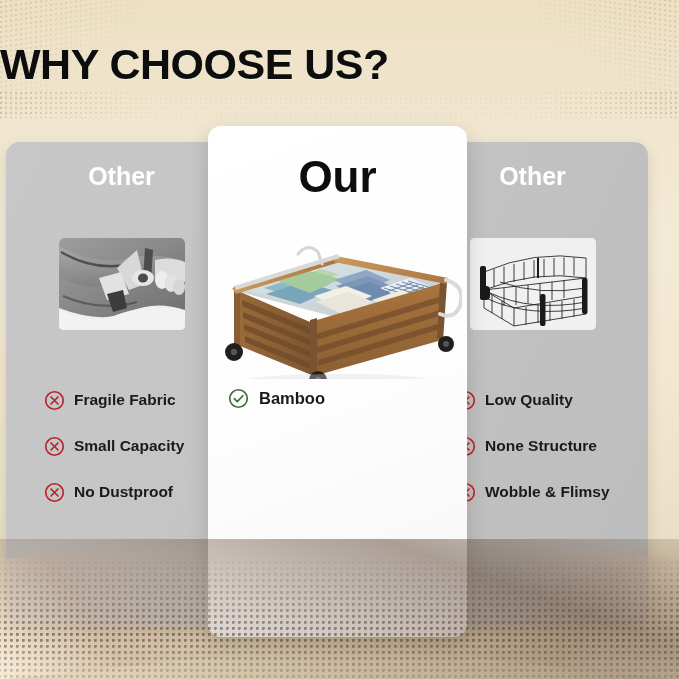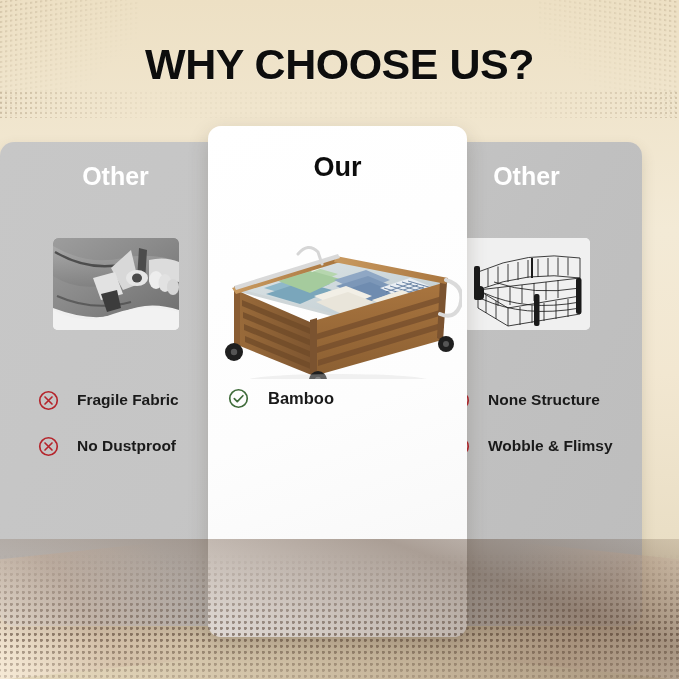--- a/index.html
+++ b/index.html
@@ -74,32 +74,32 @@
   .tex-br-fold {
     right: -30px; bottom: 10px; width: 260px; height: 120px;
     background: linear-gradient(-60deg, rgba(255,245,228,.85) 0%, rgba(214,190,170,.5) 45%, rgba(120,92,74,0) 80%);
     transform: rotate(6deg);
   }
 
   
   .title {
     position: absolute;
     left: 0; right: 0; top: 40px;
-    text-align: center;
+    text-align: left;
     font-size: 43px;
     font-weight: bold;
     letter-spacing: -0.5px;
     color: #0d0d0d;
     text-shadow: 0 1px 0 rgba(255,255,255,.35);
   }
 
   
   .panel {
     position: absolute;
-    left: 0; top: 142px;
+    left: 6px; top: 142px;
     width: 642px; height: 484px;
     background: linear-gradient(115deg, #c7c7c7 0%, #c5c5c5 40%, #c0c0c0 70%, #bdbdbd 100%);
     border-radius: 14px;
     box-shadow: 0 6px 14px rgba(90,75,55,.18);
   }
 
   .side {
     position: absolute;
     top: 0;
     width: 195px;
@@ -127,21 +127,21 @@
   }
 
   .feat-list {
     position: absolute;
     top: 248px;
     left: 0; right: 0;
   }
   .feat {
     display: flex;
     align-items: center;
-    gap: 18px;
+    gap: 9px;
     margin-bottom: 25px;
     padding-left: 20px;
   }
   .feat-label {
     font-size: 15.5px;
     font-weight: bold;
     color: #1a1a1a;
     line-height: 1.2;
   }
 
@@ -153,34 +153,34 @@
     left: 208px; top: 126px;
     width: 259px; height: 511px;
     background: linear-gradient(160deg, #ffffff 0%, #fdfdfd 55%, #f6f6f6 100%);
     border-radius: 13px;
     box-shadow: 0 8px 20px rgba(70,60,45,.22);
     overflow: hidden;
   }
   .card-title {
     margin-top: 26px;
     text-align: center;
-    font-size: 27px;
+    font-size: 44px;
     font-weight: bold;
     color: #0d0d0d;
   }
   .card-hero {
     position: absolute;
     top: 78px; left: 6px;
     width: 248px; height: 175px;
   }
   .card-list {
     position: absolute;
     top: 262px; left: 0; right: 0;
   }
-  .card-list .feat { margin-bottom: 22px; gap: 19px; align-items: flex-end; }
+  .card-list .feat { margin-bottom: 22px; gap: 10px; align-items: flex-end; }
   .card-list .feat-label { font-size: 16.5px; }
 </style>
 </head>
 <body>
 
 <div id="stage">
 
   <div class="tex tex-top-left"></div>
   <div class="tex tex-top-right"></div>
   <div class="tex tex-band"></div>
@@ -224,20 +224,27 @@
         </svg>
       </div>
 
       <div class="feat-list">
         <div class="feat">
           <svg class="ico" viewBox="0 0 24 24">
             <circle cx="12" cy="12" r="10" fill="none" stroke="#b5242b" stroke-width="1.9"></circle>
             <path d="M8 8 L16 16 M16 8 L8 16" stroke="#b5242b" stroke-width="1.9" stroke-linecap="round"></path>
           </svg>
           <span class="feat-label">Fragile Fabric</span>
+        </div>
+        <div class="feat">
+          <svg class="ico" viewBox="0 0 24 24">
+            <circle cx="12" cy="12" r="10" fill="none" stroke="#b5242b" stroke-width="1.9"></circle>
+            <path d="M8 8 L16 16 M16 8 L8 16" stroke="#b5242b" stroke-width="1.9" stroke-linecap="round"></path>
+          </svg>
+          <span class="feat-label">Small Capacity</span>
         </div>
         <div class="feat">
           <svg class="ico" viewBox="0 0 24 24">
             <circle cx="12" cy="12" r="10" fill="none" stroke="#b5242b" stroke-width="1.9"></circle>
             <path d="M8 8 L16 16 M16 8 L8 16" stroke="#b5242b" stroke-width="1.9" stroke-linecap="round"></path>
           </svg>
           <span class="feat-label">No Dustproof</span>
         </div>
       </div>
     </div>
@@ -290,20 +297,27 @@
           <path d="M68 20 L68 40" stroke="#1a1a1a" stroke-width="2"></path>
         </svg>
       </div>
 
       <div class="feat-list">
         <div class="feat">
           <svg class="ico" viewBox="0 0 24 24">
             <circle cx="12" cy="12" r="10" fill="none" stroke="#b5242b" stroke-width="1.9"></circle>
             <path d="M8 8 L16 16 M16 8 L8 16" stroke="#b5242b" stroke-width="1.9" stroke-linecap="round"></path>
           </svg>
+          <span class="feat-label">Low Quality</span>
+        </div>
+        <div class="feat">
+          <svg class="ico" viewBox="0 0 24 24">
+            <circle cx="12" cy="12" r="10" fill="none" stroke="#b5242b" stroke-width="1.9"></circle>
+            <path d="M8 8 L16 16 M16 8 L8 16" stroke="#b5242b" stroke-width="1.9" stroke-linecap="round"></path>
+          </svg>
           <span class="feat-label">None Structure</span>
         </div>
         <div class="feat">
           <svg class="ico" viewBox="0 0 24 24">
             <circle cx="12" cy="12" r="10" fill="none" stroke="#b5242b" stroke-width="1.9"></circle>
             <path d="M8 8 L16 16 M16 8 L8 16" stroke="#b5242b" stroke-width="1.9" stroke-linecap="round"></path>
           </svg>
           <span class="feat-label">Wobble &amp; Flimsy</span>
         </div>
       </div>

